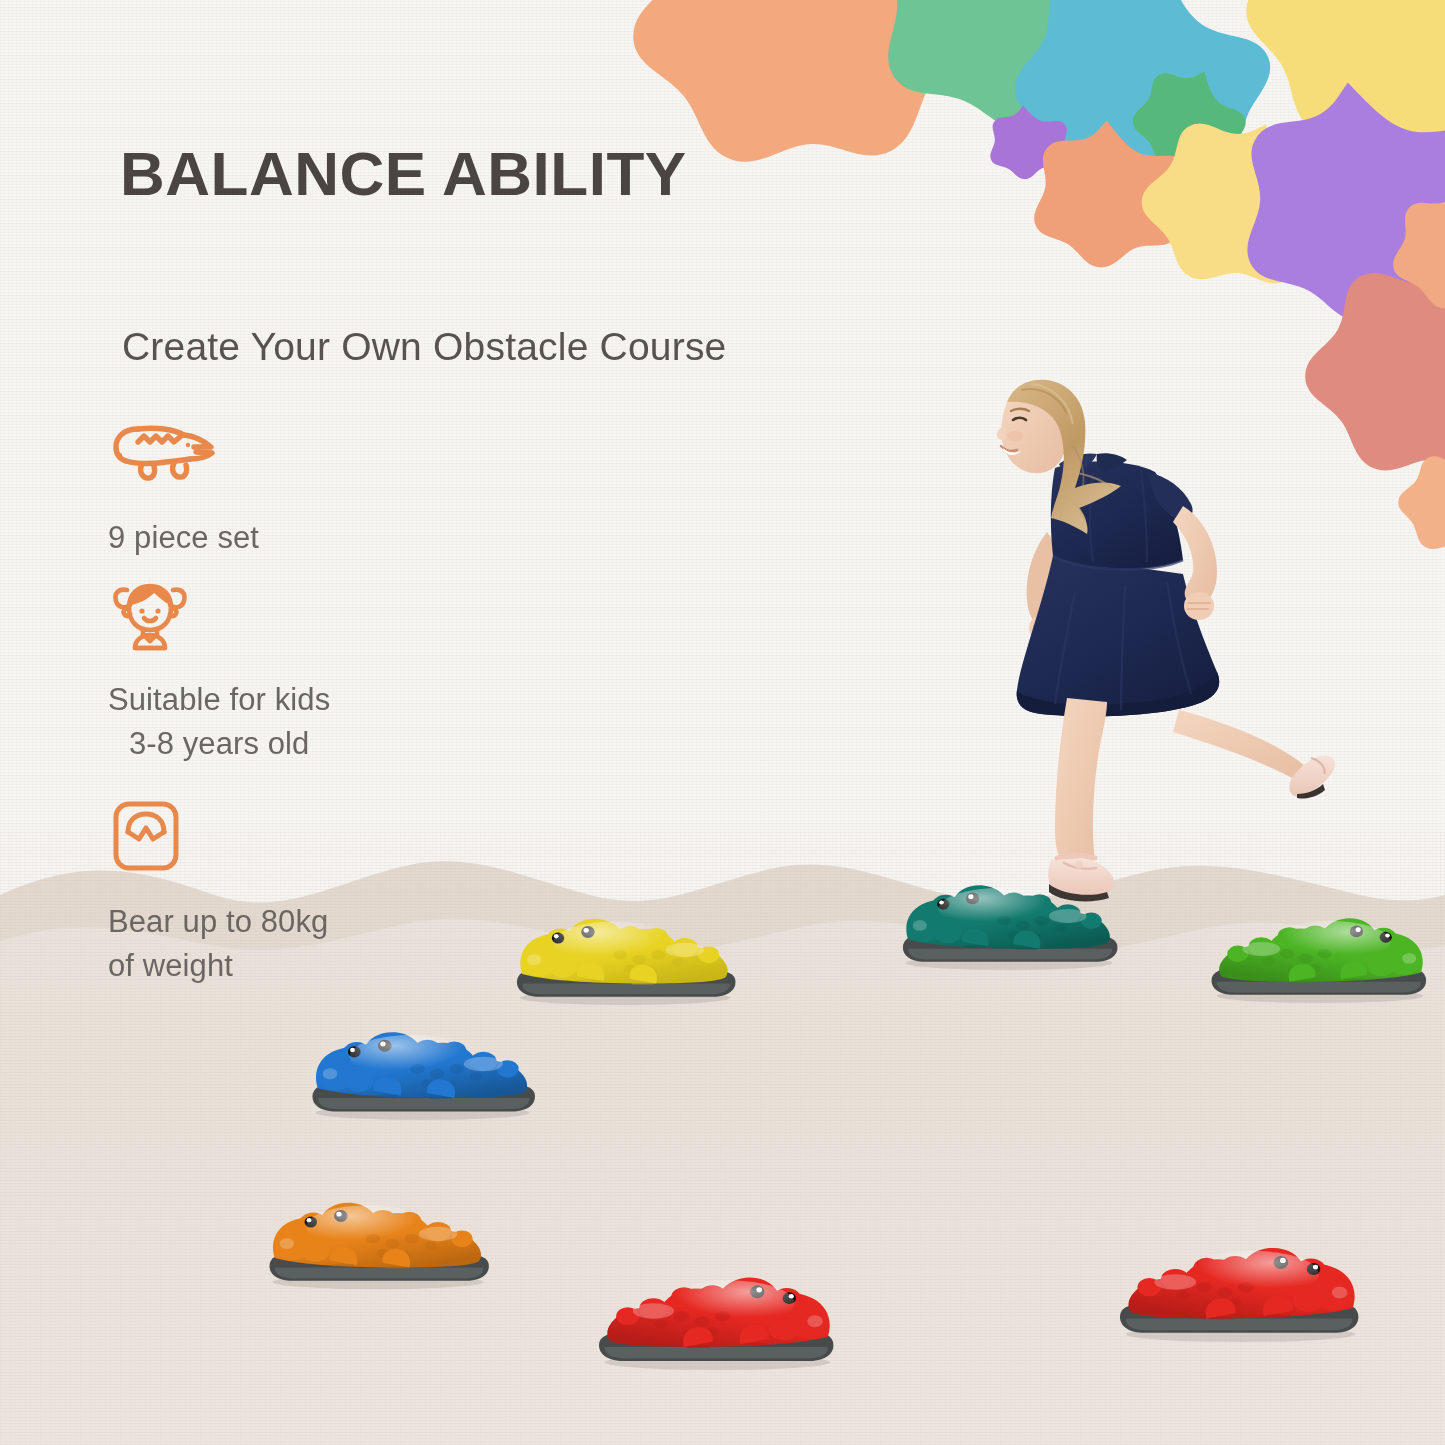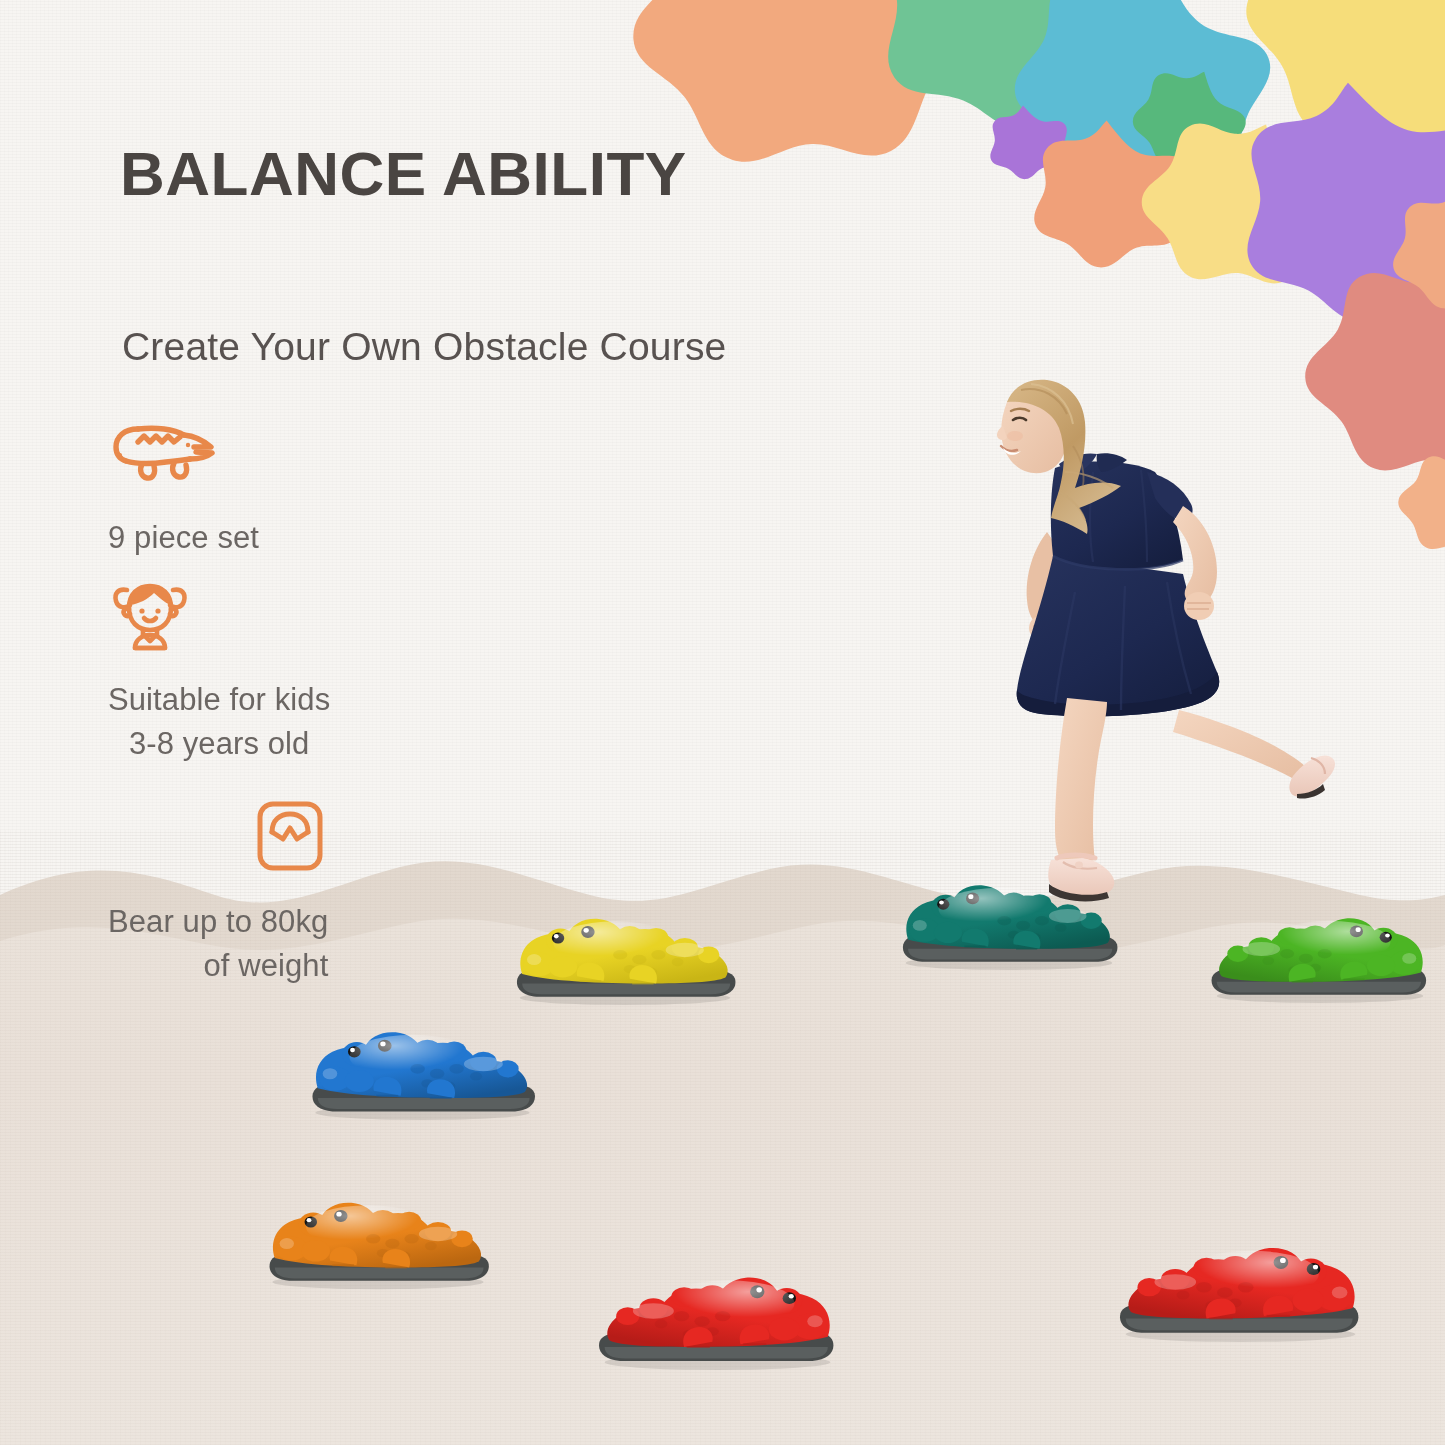--- a/index.html
+++ b/index.html
@@ -49,21 +49,21 @@
   .feature { position:absolute; left:108px; }
   .feature .ficon { display:block; }
   .feature .flabel {
     font-size:31px; color:#6b6663; line-height:1.42;
     letter-spacing:0.1px; white-space:pre-line; font-weight:normal;
   }
   #feat-0 { top:420px; }
   #feat-0 .flabel { margin-top:26px; }
   #feat-1 { top:578px; }
   #feat-1 .flabel { margin-top:20px;text-align:center; }
-  #feat-2 { top:798px;text-align:right; }
+  #feat-2 { top:798px; }
   #feat-2 .flabel { margin-top:22px; }
 
   
   .girl { position:absolute; left:955px; top:360px; width:410px; height:560px; }
 
   
   .stone { position:absolute; }
 </style>
 </head>
 <body>

